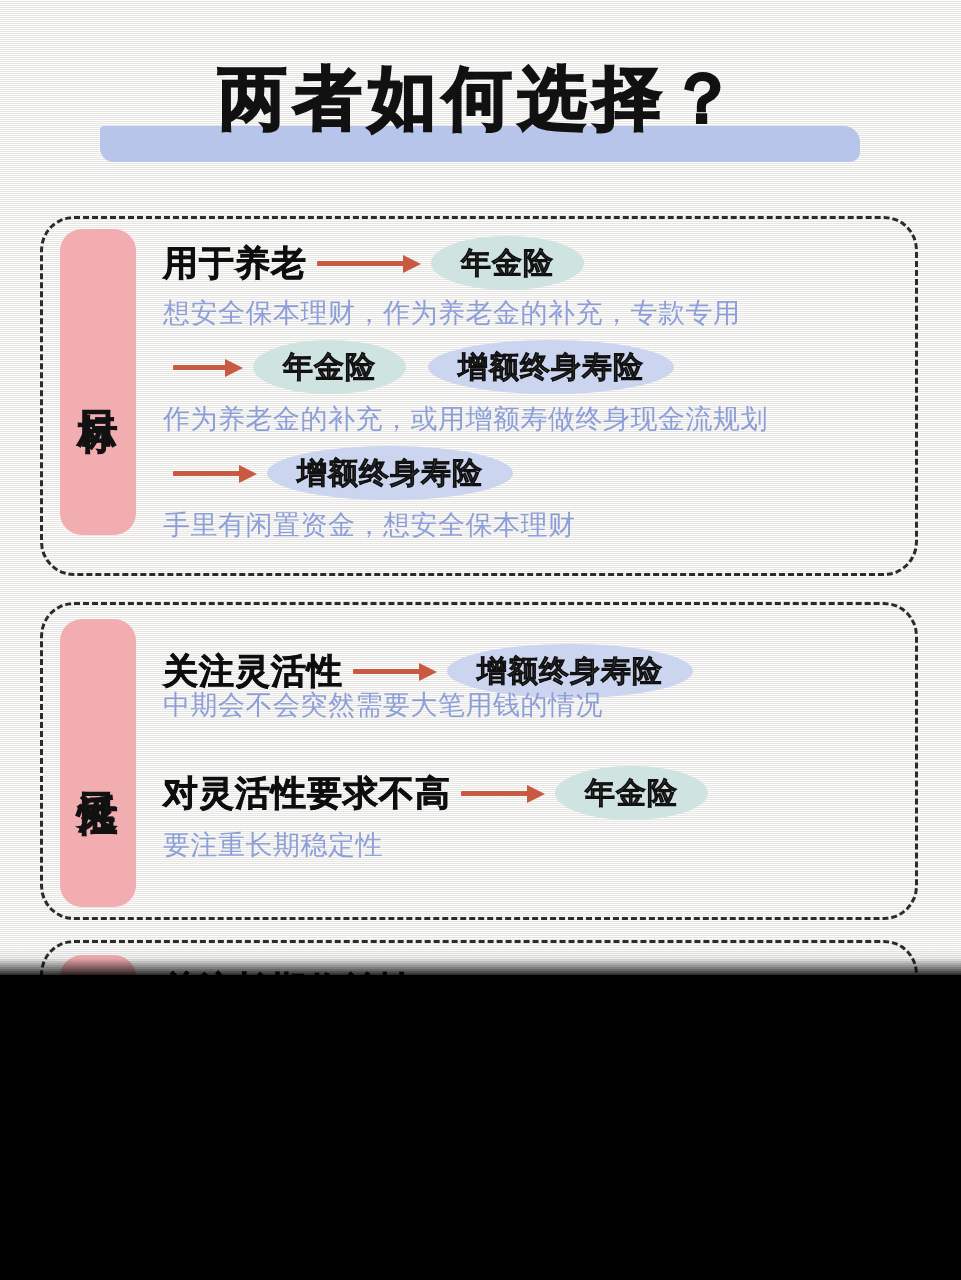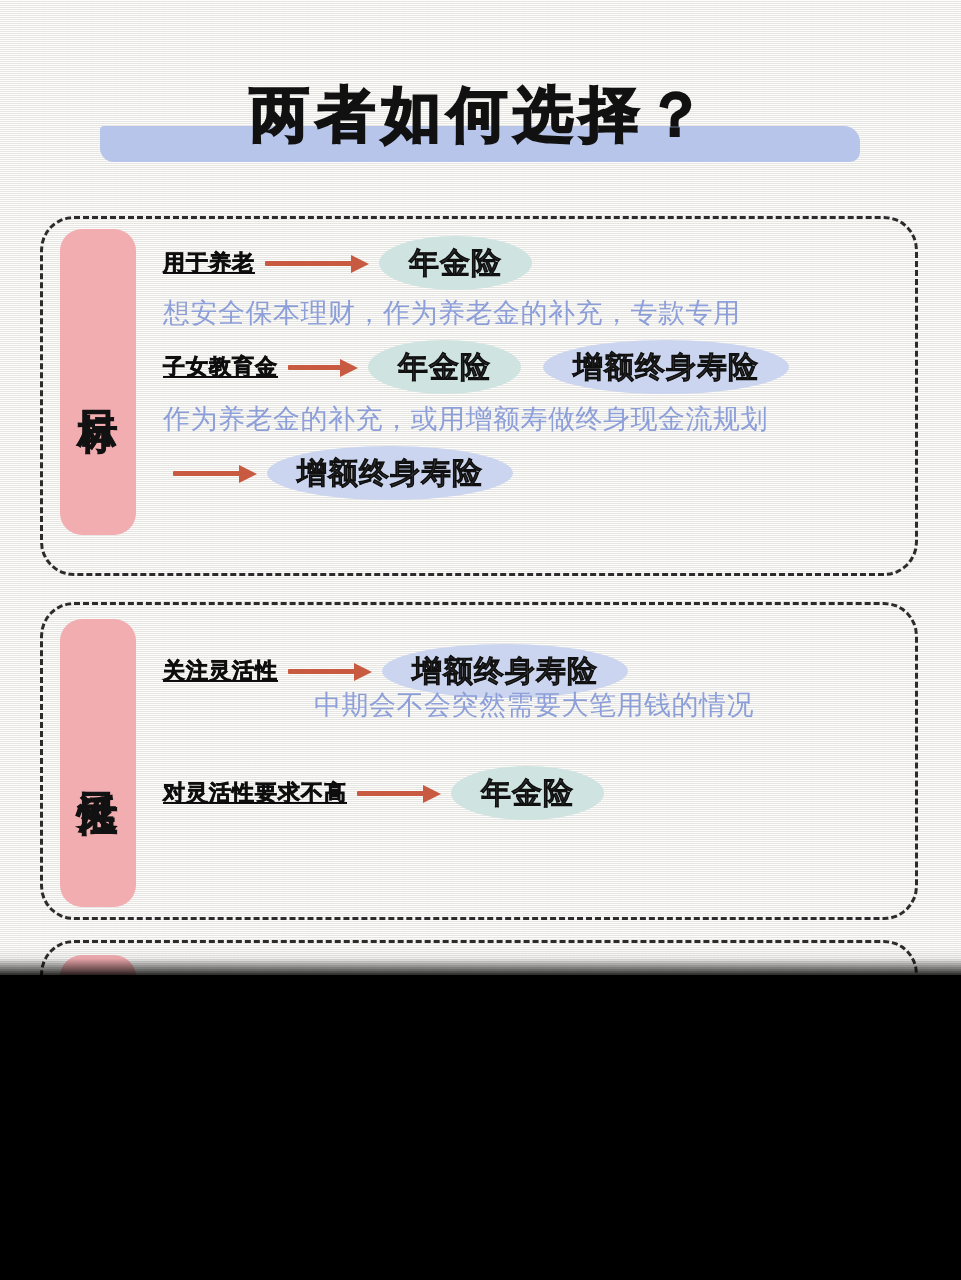--- a/index.html
+++ b/index.html
@@ -70,28 +70,27 @@
     background: #b8c5ea;
     border-radius: 4px 16px 10px 14px;
   }
   #title-text {
     position: absolute;
     left: 0;
     top: 0;
     width: 961px;
     text-align: center;
     font-family: "DejaVu Sans", "Liberation Sans", sans-serif;
-    font-size: 60px;
+    font-size: 69px;
     line-height: 104px;
     font-weight: 700;
     color: #111111;
     letter-spacing: 6px;
     -webkit-text-stroke: 2px #111111;
     white-space: nowrap;
-    margin-top: 16px;
   }
 
   
   .card {
     position: absolute;
     left: 40px;
     width: 878px;
     box-sizing: border-box;
     border: 3px dashed #2b2b2b;
     border-radius: 34px;
@@ -131,26 +130,25 @@
   .row {
     position: absolute;
     left: 120px;
     right: 12px;
     display: flex;
     align-items: center;
     height: 56px;
   }
   .row-head {
     font-family: "DejaVu Sans", "Liberation Sans", sans-serif;
-    font-size: 22px;
+    font-size: 35px;
     font-weight: 700;
     color: #0e0e0e;
     white-space: nowrap;
     letter-spacing: 1px;
-    text-decoration: underline;
     -webkit-text-stroke: 0.7px #0e0e0e;
   }
 
   
   .arrow {
     display: inline-block;
     position: relative;
     height: 16px;
     margin: 0 10px;
     flex: none;
@@ -219,21 +217,21 @@
   
   #goal-row-1  { top: 16px; }
   #goal-sub-1  { top: 76px; }
   #goal-row-2  { top: 120px; }
   #goal-sub-2  { top: 182px; }
   #goal-row-3  { top: 226px; }
   #goal-sub-3  { top: 288px; }
 
   
   #flex-row-1 { top: 22px; margin-top: 16px; }
-  #flex-sub-1 { top: 82px; text-align: center; }
+  #flex-sub-1 { top: 82px; }
   #flex-row-2 { top: 160px; }
   #flex-sub-2 { top: 222px; }
 
   
   #lt-row-1 { top: 18px; }
 </style>
 </head>
 <body>
 
 <div id="poster">
@@ -253,37 +251,37 @@
       <span class="row-head">用于养老</span>
       <span class="arrow len-long">
         <span class="shaft"></span>
           <span class="head"></span>
       </span>
       <span class="pill mint">年金险</span>
     </div>
     <div class="subtext" id="goal-sub-1">想安全保本理财，作为养老金的补充，专款专用</div>
 
     <div class="row" id="goal-row-2">
-      <span class="row-head">子女教育金</span>
       <span class="arrow len-short">
         <span class="shaft"></span>
           <span class="head"></span>
       </span>
       <span class="pill mint">年金险</span>
       <span class="pill lavender">增额终身寿险</span>
     </div>
     <div class="subtext" id="goal-sub-2">作为养老金的补充，或用增额寿做终身现金流规划</div>
 
     <div class="row" id="goal-row-3">
       <span class="arrow len-mid">
         <span class="shaft"></span>
           <span class="head"></span>
       </span>
       <span class="pill lavender">增额终身寿险</span>
     </div>
+    <div class="subtext" id="goal-sub-3">手里有闲置资金，想安全保本理财</div>
   </div>
 
   <div class="card" id="card-flex">
 
     <div class="tab">
       <span class="tab-label">灵活性</span>
     </div>
 
     <div class="row" id="flex-row-1">
       <span class="row-head">关注灵活性</span>
@@ -296,20 +294,21 @@
     <div class="subtext" id="flex-sub-1">中期会不会突然需要大笔用钱的情况</div>
 
     <div class="row" id="flex-row-2">
       <span class="row-head">对灵活性要求不高</span>
       <span class="arrow len-mid">
         <span class="shaft"></span>
           <span class="head"></span>
       </span>
       <span class="pill mint">年金险</span>
     </div>
+    <div class="subtext" id="flex-sub-2">要注重长期稳定性</div>
   </div>
 
   <div class="card" id="card-longterm">
     <div class="tab">
       
     </div>
     <div class="row" id="lt-row-1">
       <span class="row-head">关注长期收益性</span>
     </div>
   </div>

